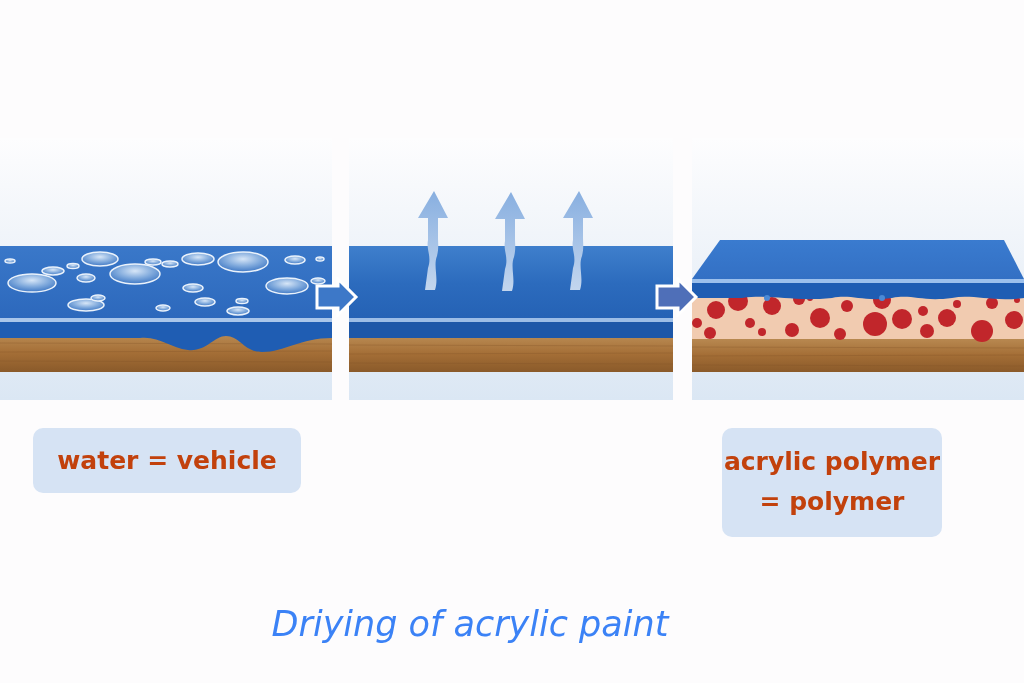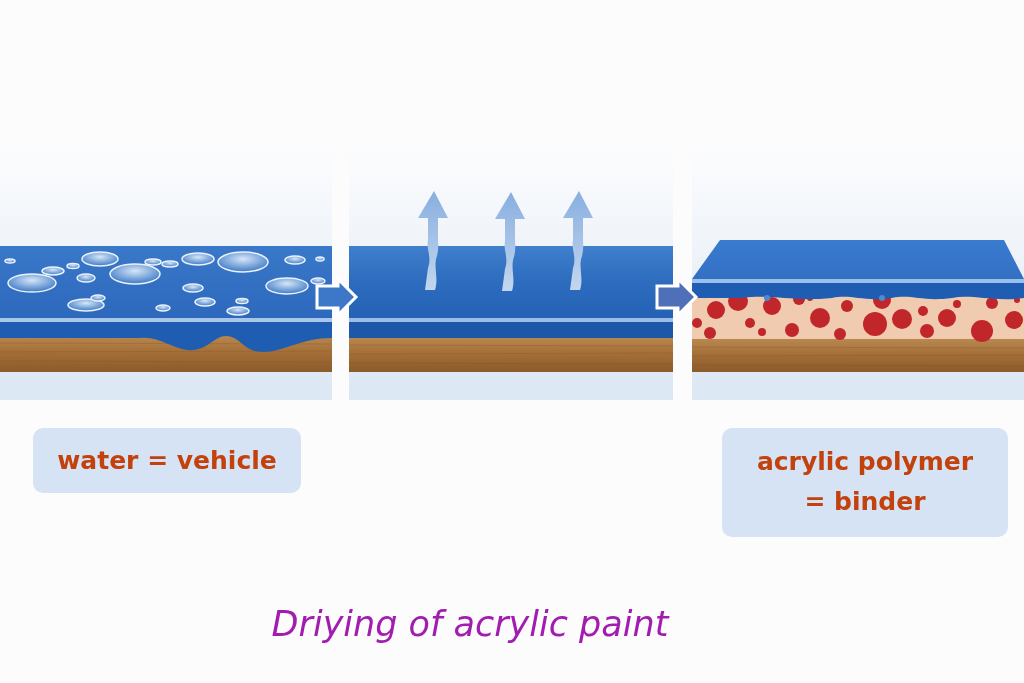--- a/index.html
+++ b/index.html
@@ -18,24 +18,24 @@
     .p3 { left: 692px; width: 332px; }
     .flow-arrow {
       position: absolute; width: 46px; height: 40px; top: 277px;
     }
     .label-box {
       position: absolute; background: #d6e3f4; border-radius: 10px;
       color: #c2410c; font-weight: bold; text-align: center;
       font-family: "DejaVu Sans", sans-serif;
     }
     .lb1 { left: 33px; top: 428px; width: 268px; height: 65px; font-size: 25px; line-height: 65px; }
-    .lb2 { left: 722px; top: 428px; width: 286px; height: 109px; font-size: 25px; line-height: 40px; padding-top: 14px; box-sizing: border-box; }
+    .lb2 { left: 722px; top: 428px; width: 220px; height: 109px; font-size: 25px; line-height: 40px; padding-top: 14px; box-sizing: border-box; }
     .caption {
       position: absolute; left: 0; width: 940px; top: 604px; text-align: center;
-      font-size: 35px; font-style: italic; color: #a21caf;
+      font-size: 35px; font-style: italic; color: #3b82f6;
       font-family: "DejaVu Sans", sans-serif;
     }
   </style>
 </head>
 <body>
 
 <div class="panel p1">
   <svg width="332" height="262" viewBox="0 0 332 262">
     <defs>
       <linearGradient id="wood1" x1="0" y1="0" x2="0" y2="1">
@@ -183,16 +183,16 @@
 </svg>
 <svg class="flow-arrow" style="left:654px;" viewBox="0 0 46 40">
   <path d="M3 9 L24 9 L24 2 L42 20 L24 38 L24 31 L3 31 Z" fill="#4f6fb8" stroke="#ffffff" stroke-width="3"></path>
 </svg>
 
 <div class="label-box lb1">
   <span>water = vehicle</span>
 </div>
 <div class="label-box lb2">
   <div>acrylic polymer</div>
-  <div>= binder</div>
+  <div>= polymer</div>
 </div>
 
 <div class="caption">Driying of acrylic paint</div>
 
 </body></html>

